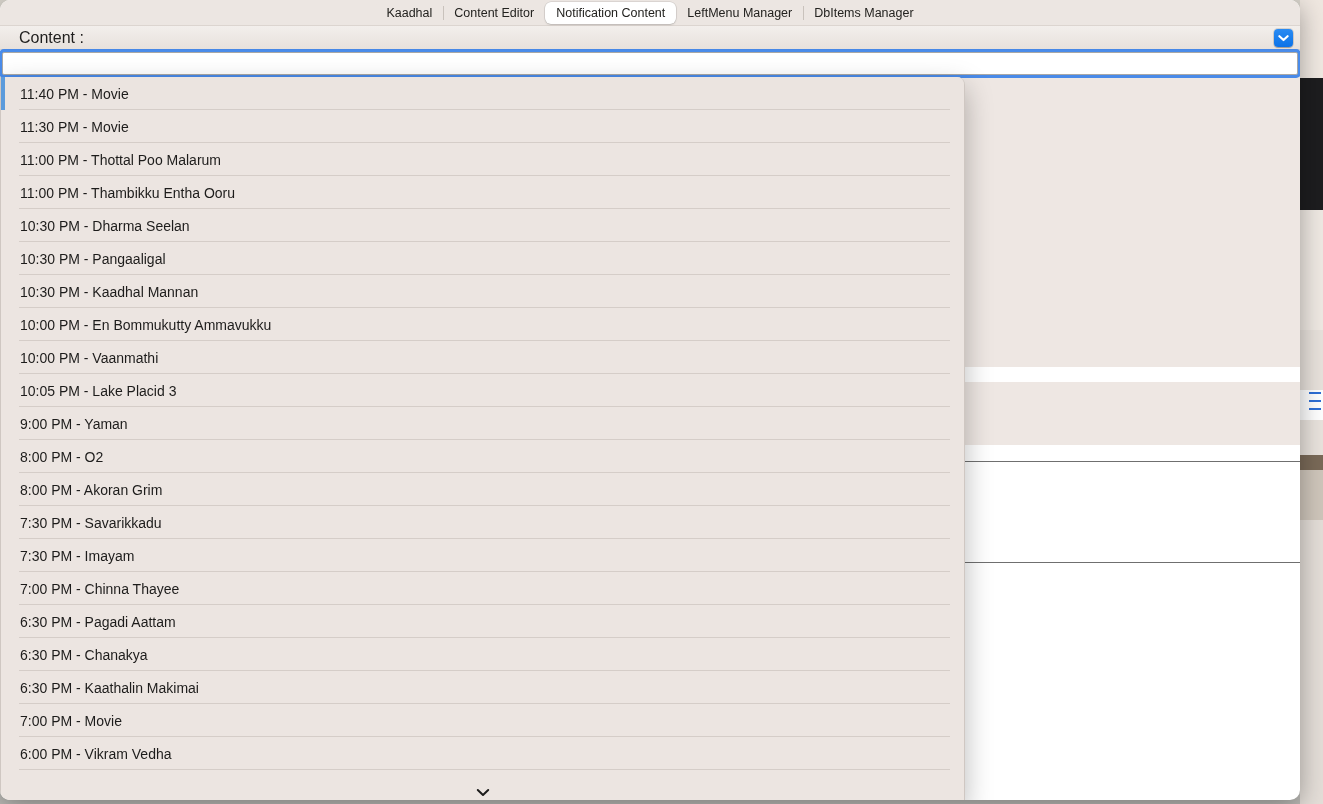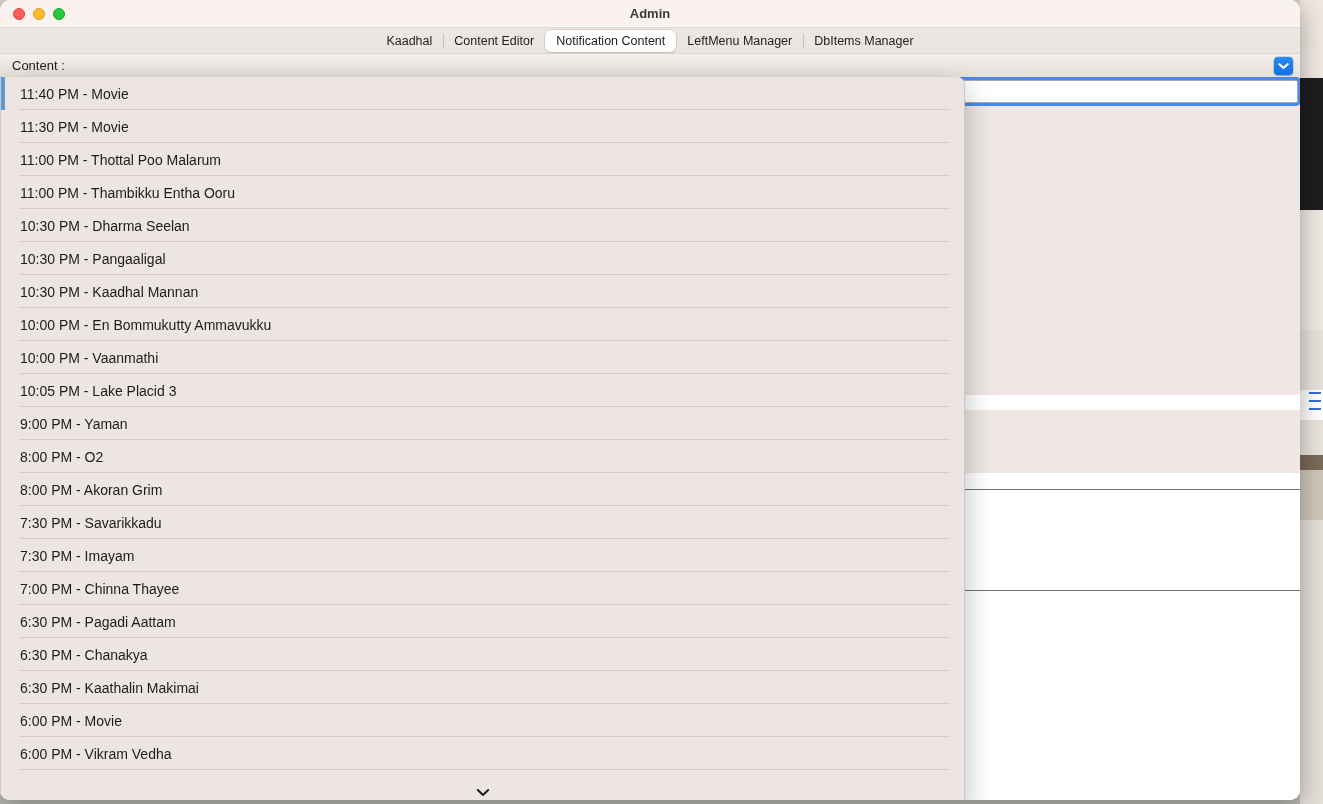--- a/index.html
+++ b/index.html
@@ -81,21 +81,21 @@
   }
   .tab.active::before, .tab.active + .tab::before { background: transparent; }
   
   #content-row {
     position: relative; height: 24px;
     background: linear-gradient(180deg,#f3efec,#e7e1dc);
     border-bottom: 1px solid #d6cfca;
     display: flex; align-items: center;
   }
   #content-label {
-    font-size: 13px; color: #1f1e1d; padding-left: 12px;
+    font-size: 16px; color: #1f1e1d; padding-left: 19px;
   }
   #combo-arrow {
     position: absolute; right: 7px; top: 3px;
     width: 19px; height: 18px; border-radius: 4px;
     background: linear-gradient(180deg,#2a8bf2,#0b72e8);
     box-shadow: 0 0 0 1px rgba(0,0,0,.12), 0 1px 1px rgba(0,0,0,.22);
     display: flex; align-items: center; justify-content: center;
   }
   #combo-arrow svg { display: block; }
   
@@ -160,28 +160,20 @@
 <div id="desktop">
   <div id="desktop-strip">
     <div class="mark" style="top:392px;"></div>
     <div class="mark" style="top:400px;"></div>
     <div class="mark" style="top:408px;"></div>
   </div>
 </div>
 
 <div id="window">
 
-  <div id="titlebar">
-    <div id="traffic">
-      <span class="light red"></span>
-      <span class="light yellow"></span>
-      <span class="light green"></span>
-    </div>
-    <div id="win-title">Admin</div>
-  </div>
 
   <div id="tabbar">
     <div id="tabgroup">
       <div class="tab">
           <span>Kaadhal</span>
         </div>
       <div class="tab">
           <span>Content Editor</span>
         </div>
       <div class="tab active">
@@ -266,21 +258,21 @@
       <div class="opt">
           <span>6:30 PM - Pagadi Aattam</span>
         </div>
       <div class="opt">
           <span>6:30 PM - Chanakya</span>
         </div>
       <div class="opt">
           <span>6:30 PM - Kaathalin Makimai</span>
         </div>
       <div class="opt">
-          <span>6:00 PM - Movie</span>
+          <span>7:00 PM - Movie</span>
         </div>
       <div class="opt">
           <span>6:00 PM - Vikram Vedha</span>
         </div>
       <div class="opt">
           <span>6:00 PM - Geetha Govindam</span>
         </div>
     </div>
     <div id="scroll-down">
       <svg width="14" height="9" viewBox="0 0 14 9" aria-hidden="true">

